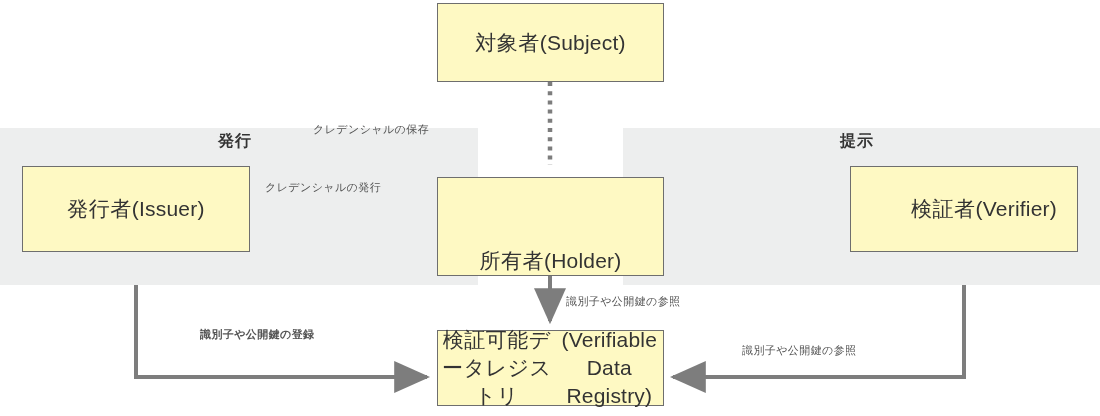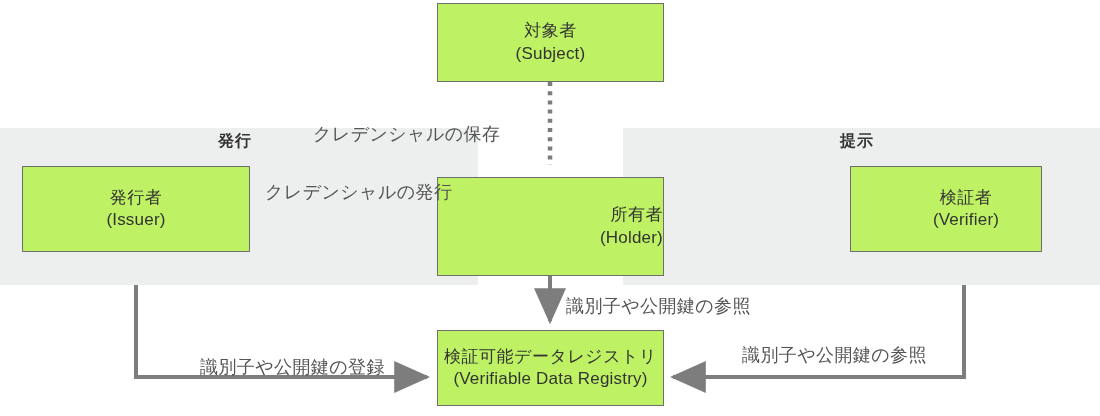--- a/index.html
+++ b/index.html
@@ -21,46 +21,46 @@
   #diagram-svg {
     position: absolute;
     left: 0;
     top: 0;
     width: 1100px;
     height: 416px;
   }
   .node-box {
     position: absolute;
     box-sizing: border-box;
-    background: #bef264;
+    background: #fef9c3;
     border: 1.6px solid #6e6e6e;
     display: flex;
-    flex-direction: column;
+    flex-direction: row;
     align-items: center;
     justify-content: center;
     text-align: center;
     line-height: 1.32;
     color: #333333;
-    font-size: 17px;
+    font-size: 21px;
     z-index: 5;
   }
   .node-line-jp { display: block; font-weight: 500; letter-spacing: 0.5px; }
   .node-line-en { display: block; font-weight: 400; letter-spacing: 0.2px; }
   .band-label {
     position: absolute;
     font-size: 16px;
     font-weight: 700;
     color: #333333;
     letter-spacing: 1px;
     z-index: 6;
     white-space: nowrap;
   }
   .edge-label {
     position: absolute;
-    font-size: 18px;
+    font-size: 11px;
     color: #545454;
     letter-spacing: 0.4px;
     white-space: nowrap;
     z-index: 6;
   }
   .band {
     position: absolute;
     background: #edeeee;
     z-index: 1;
   }
@@ -123,29 +123,29 @@
   <div class="node-box" style="left:22px; top:166px; width:228px; height:86px;">
     <span class="node-line-jp">発行者</span>
     <span class="node-line-en">(Issuer)</span>
   </div>
 
   <div class="node-box" style="left:437px; top:177px; width:227px; height:99px;align-items:flex-end;">
     <span class="node-line-jp">所有者</span>
     <span class="node-line-en">(Holder)</span>
   </div>
 
-  <div class="node-box" style="left:850px; top:166px; width:192px; height:86px;padding-left:40px;">
+  <div class="node-box" style="left:850px; top:166px; width:228px; height:86px;padding-left:40px;">
     <span class="node-line-jp">検証者</span>
     <span class="node-line-en">(Verifier)</span>
   </div>
 
   <div class="node-box" style="left:437px; top:330px; width:227px; height:76px;">
     <span class="node-line-jp">検証可能データレジストリ</span>
     <span class="node-line-en">(Verifiable Data Registry)</span>
   </div>
 
   <div class="edge-label" style="left:265px; top:180px;">クレデンシャルの発行</div>
   <div class="edge-label" style="left:313px; top:122px;">クレデンシャルの保存</div>
   <div class="edge-label" style="left:566px; top:294px;">識別子や公開鍵の参照</div>
-  <div class="edge-label" style="left:200px; top:355px;">識別子や公開鍵の登録</div>
+  <div class="edge-label" style="left:200px; top:327px;font-weight:bold;">識別子や公開鍵の登録</div>
   <div class="edge-label" style="left:742px; top:343px;">識別子や公開鍵の参照</div>
 
 </div>
 
 </body></html>

